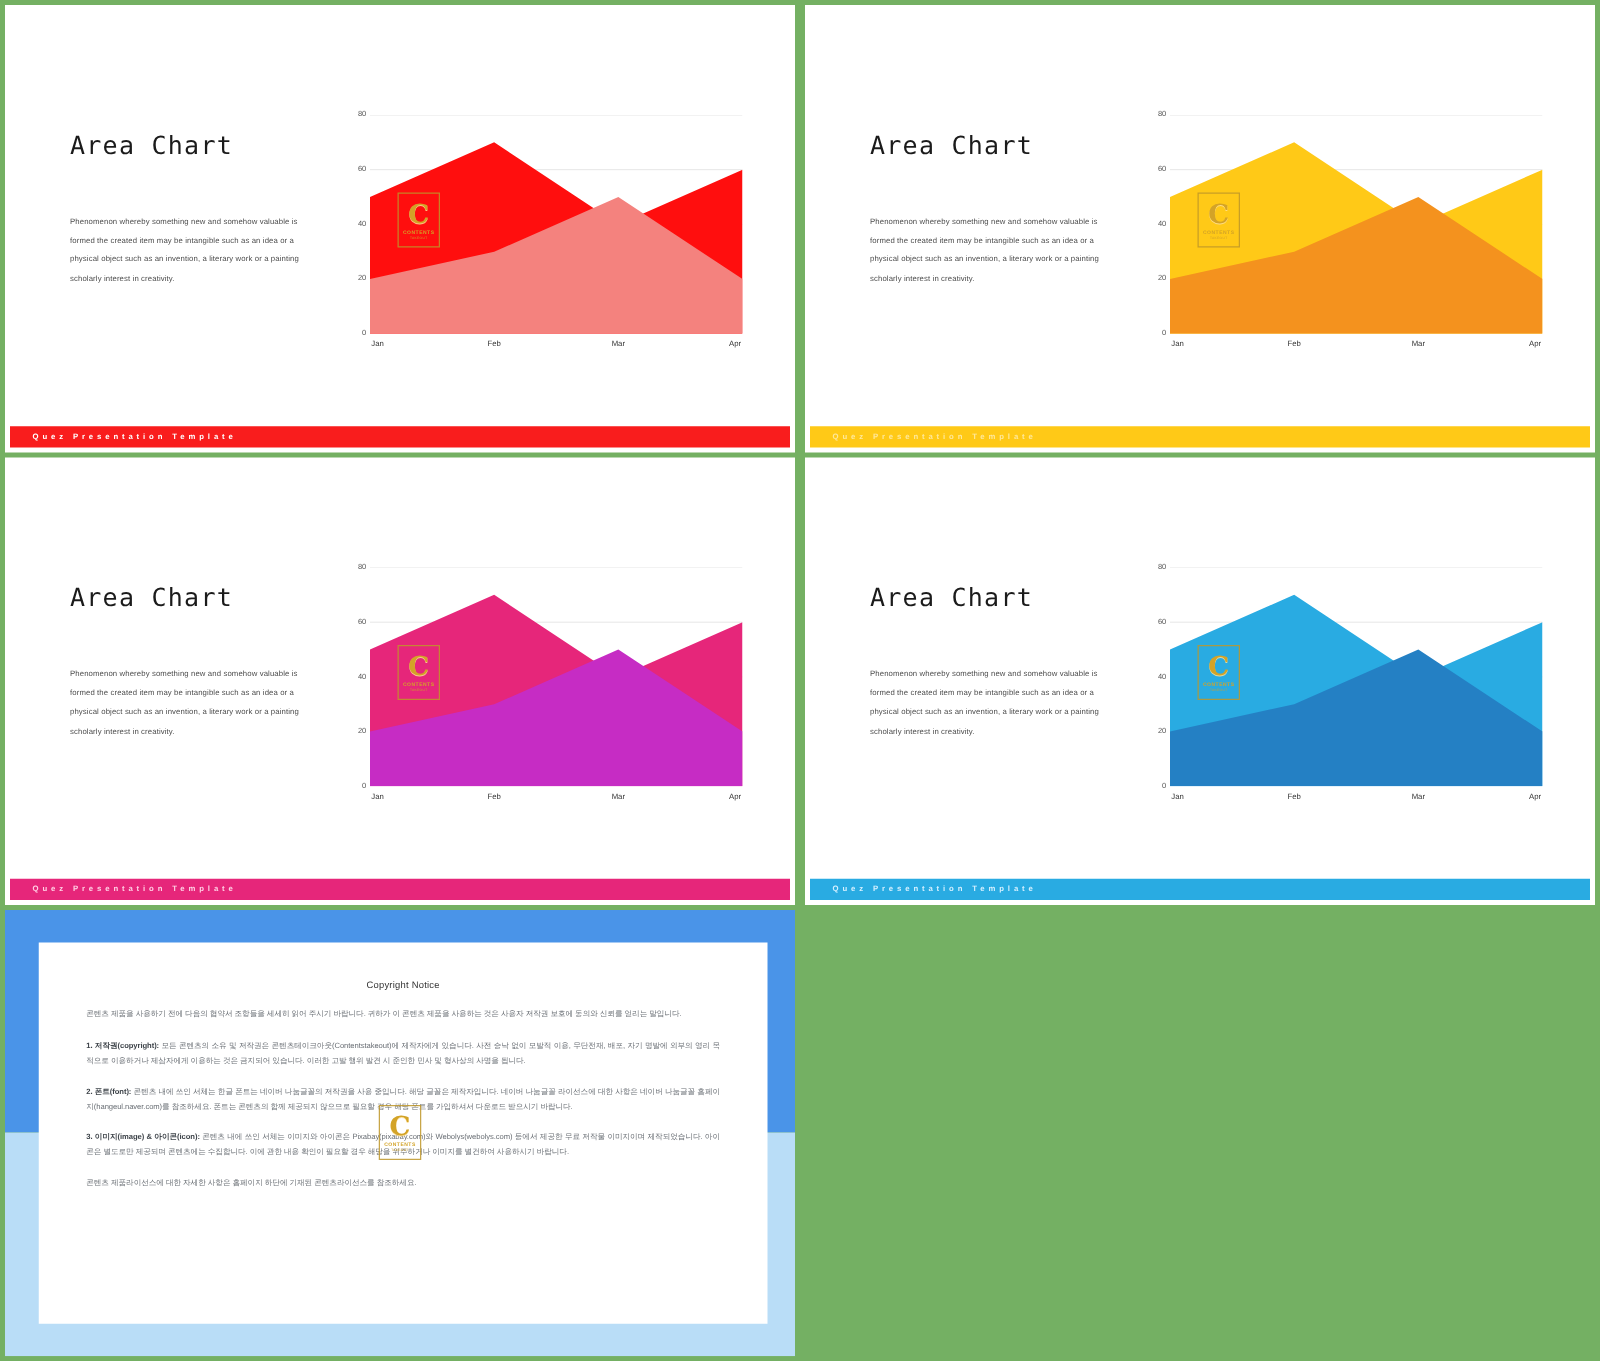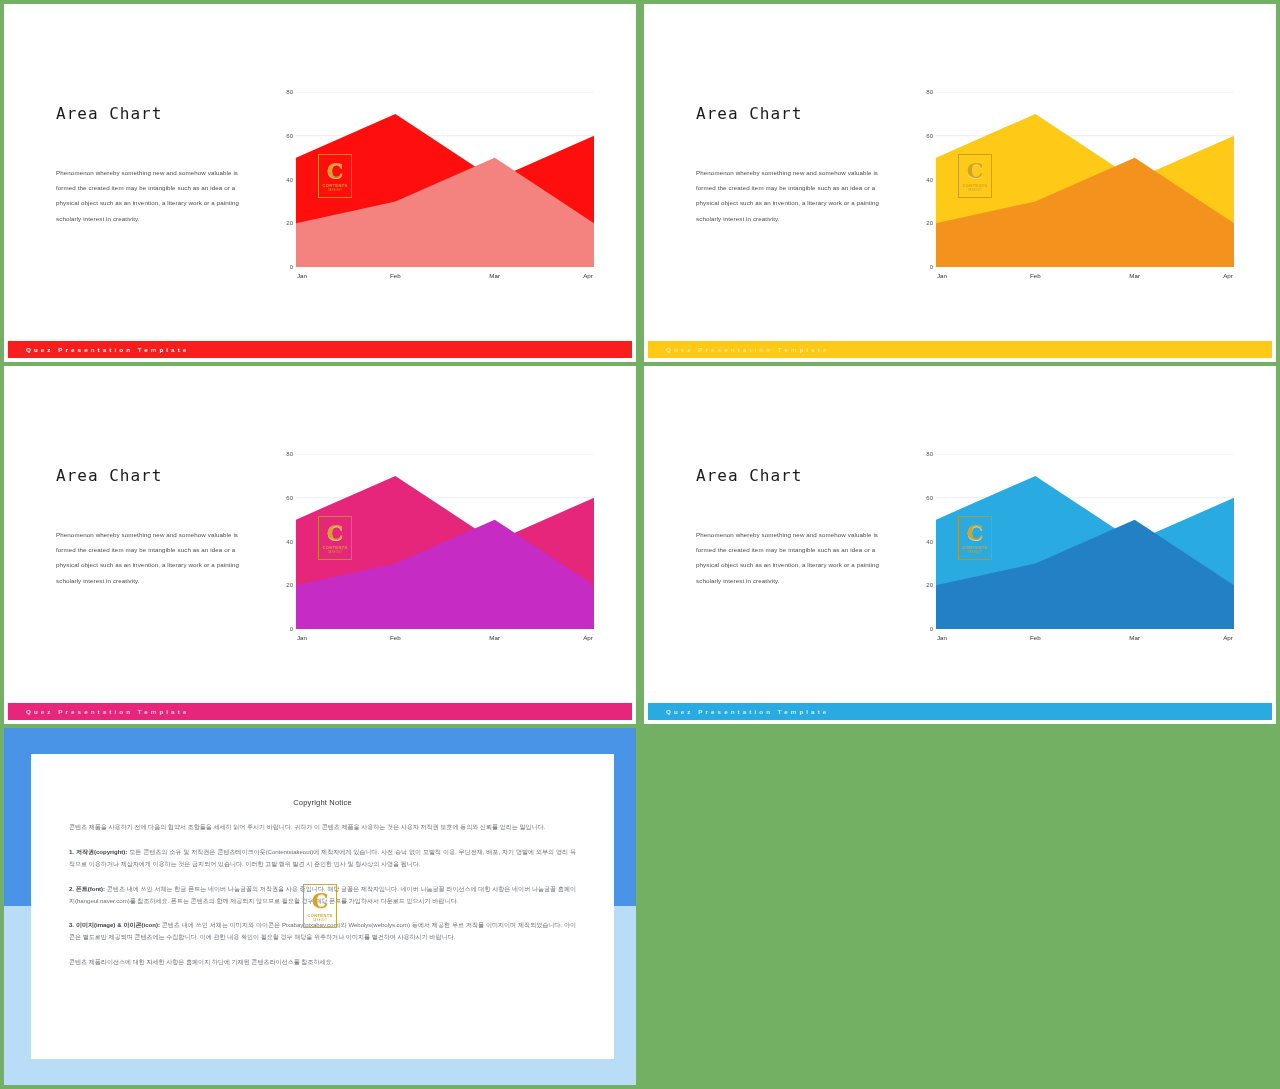--- a/index.html
+++ b/index.html
@@ -26,21 +26,21 @@
   .s1 { left: 4px;   top: 4px;   }
   .s2 { left: 644px; top: 4px;   }
   .s3 { left: 4px;   top: 366px; }
   .s4 { left: 644px; top: 366px; }
   .s5 { left: 4px;   top: 728px; width: 632px; height: 357px; background: transparent; }
 
   
   .lead { position: absolute; left: 52px; top: 100px; width: 210px; }
   .chart-title {
     font-family: "DejaVu Sans Mono", "Liberation Mono", monospace;
-    font-size: 16px;
+    font-size: 20px;
     font-weight: 400;
     color: #1b1b1b;
     letter-spacing: 1px;
     white-space: nowrap;
   }
   .lead-body {
     margin-top: 42px;
     font-size: 6.2px;
     line-height: 2.45;
     color: #4c4c4c;
@@ -150,21 +150,21 @@
     text-align: center;
     font-size: 12.5px;
     font-weight: 700;
     color: #222;
     letter-spacing: .2px;
   }
   .cn-h2 {
     text-align: center;
     font-size: 7.5px;
     color: #333;
-    margin-top: 18px;
+    margin-top: 3px;
     letter-spacing: .2px;
   }
   .cn-p {
     margin-top: 14px;
     font-size: 6.1px;
     line-height: 1.95;
     color: #6a6f75;
     text-align: justify;
     letter-spacing: -0.05px;
   }

